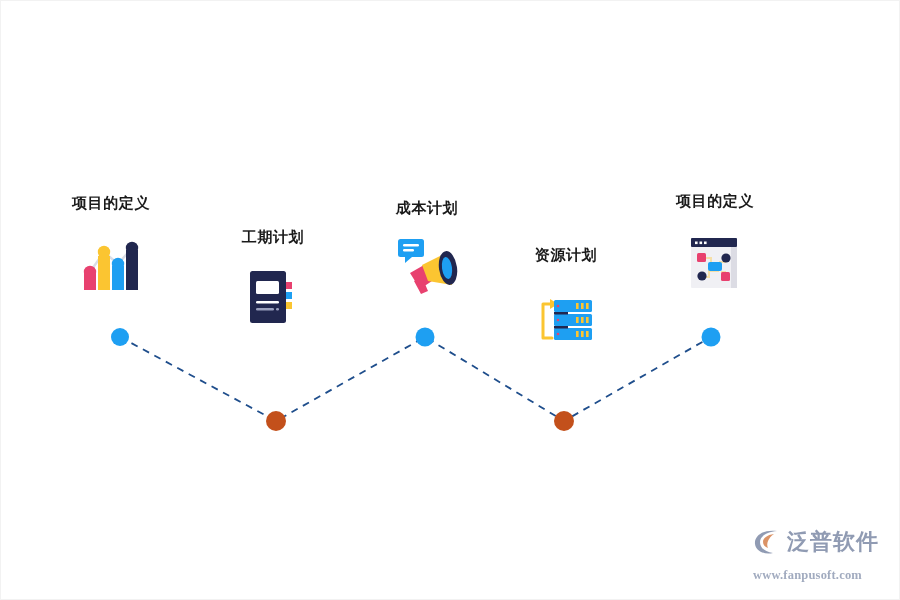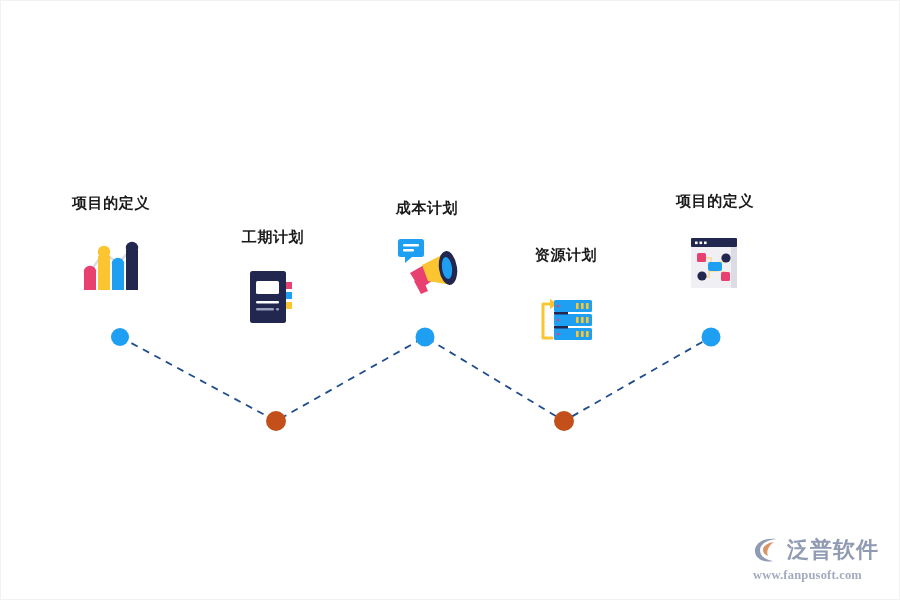--- a/index.html
+++ b/index.html
@@ -73,21 +73,21 @@
     gap: 4px;
   }
   #watermark .wm-text {
     font-size: 22px;
     font-weight: bold;
     color: #8793ad;
     letter-spacing: 1px;
     line-height: 1;
   }
   #watermark .wm-url {
-    margin-top: 4px;
+    margin-top: 12px;
     font-size: 12.5px;
     color: #9aa4ba;
     letter-spacing: 0.2px;
     font-family: "Liberation Serif", serif;
     font-weight: bold;
     white-space: nowrap;
   }
 </style>
 </head>
 <body>

